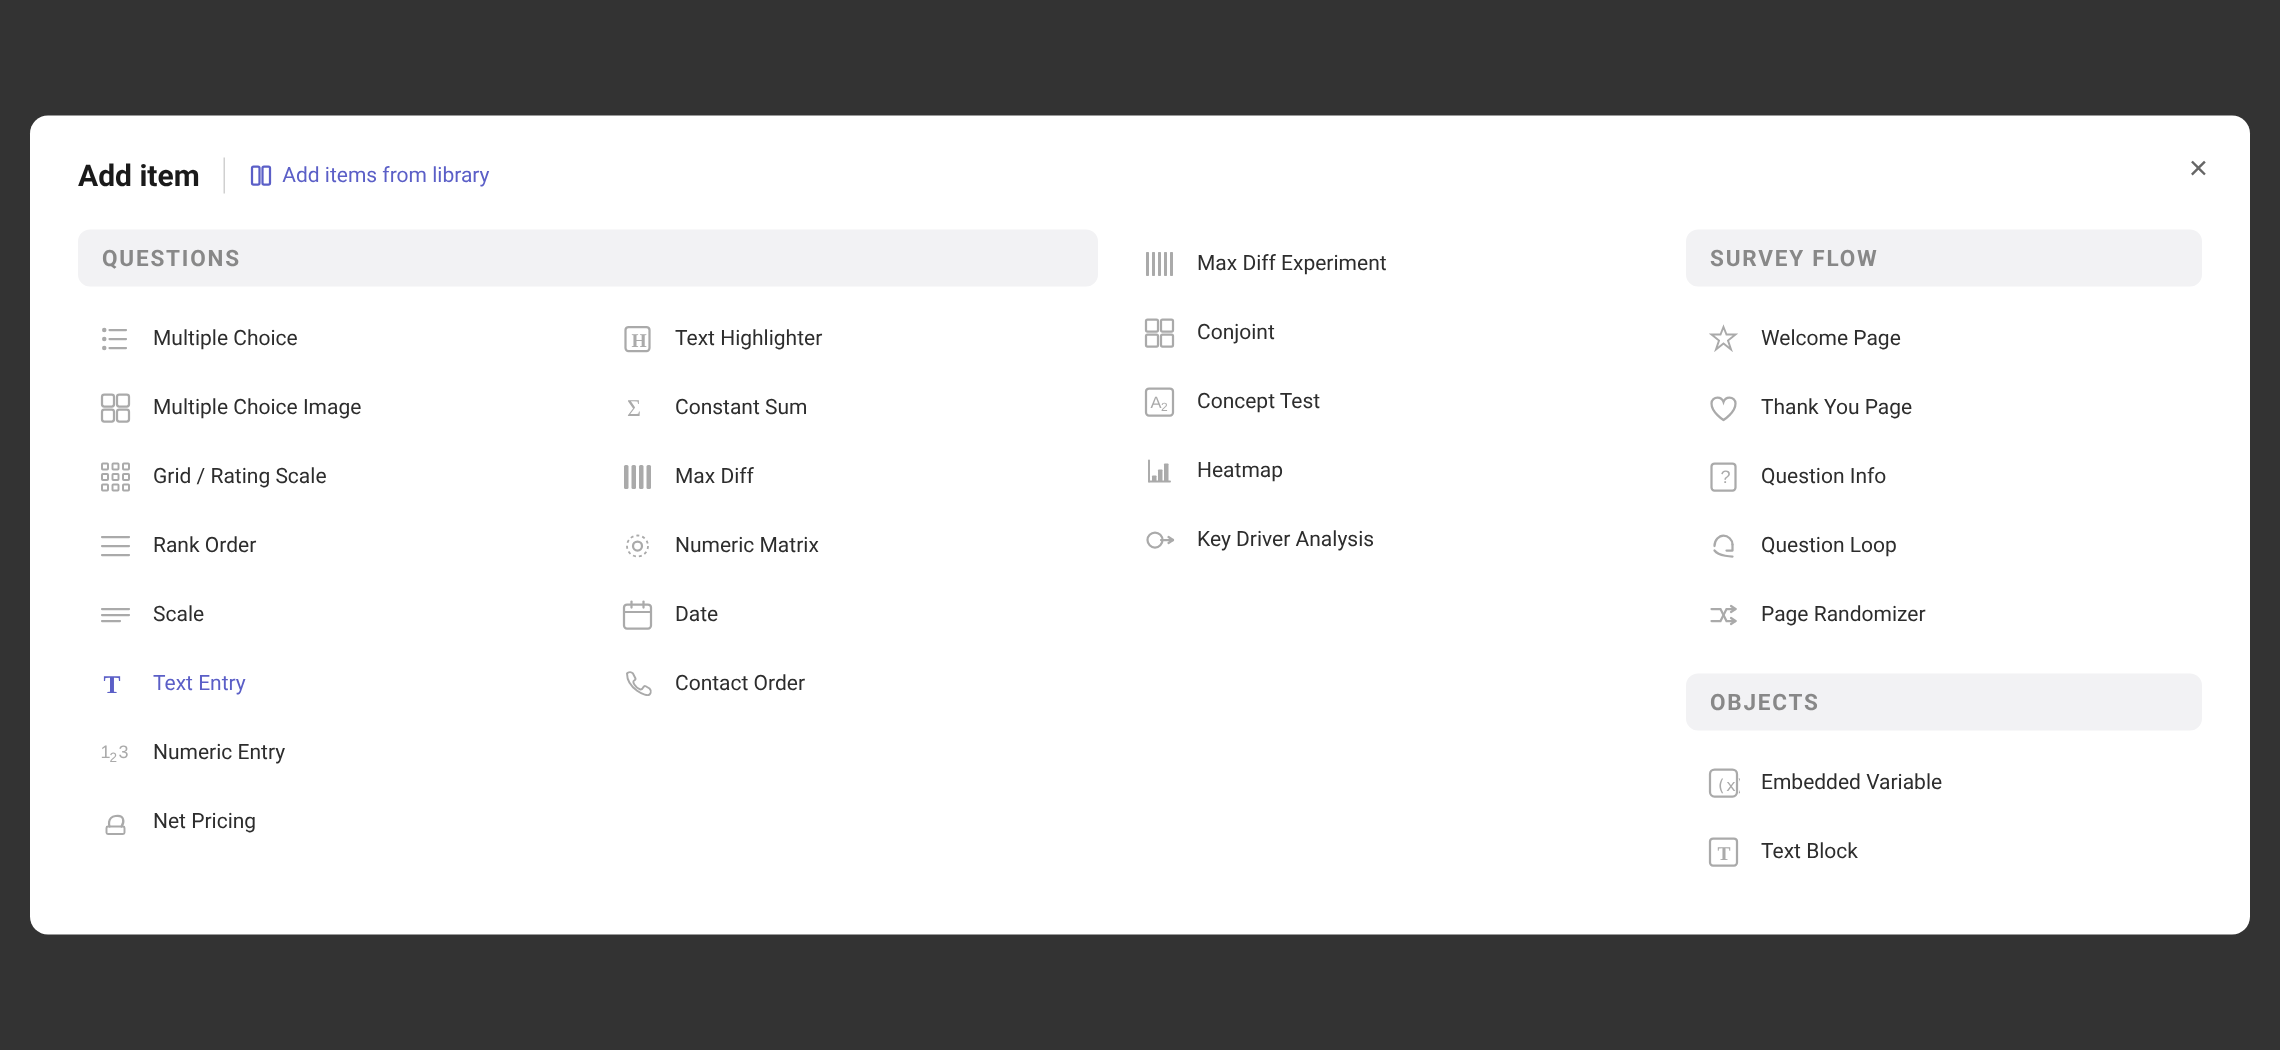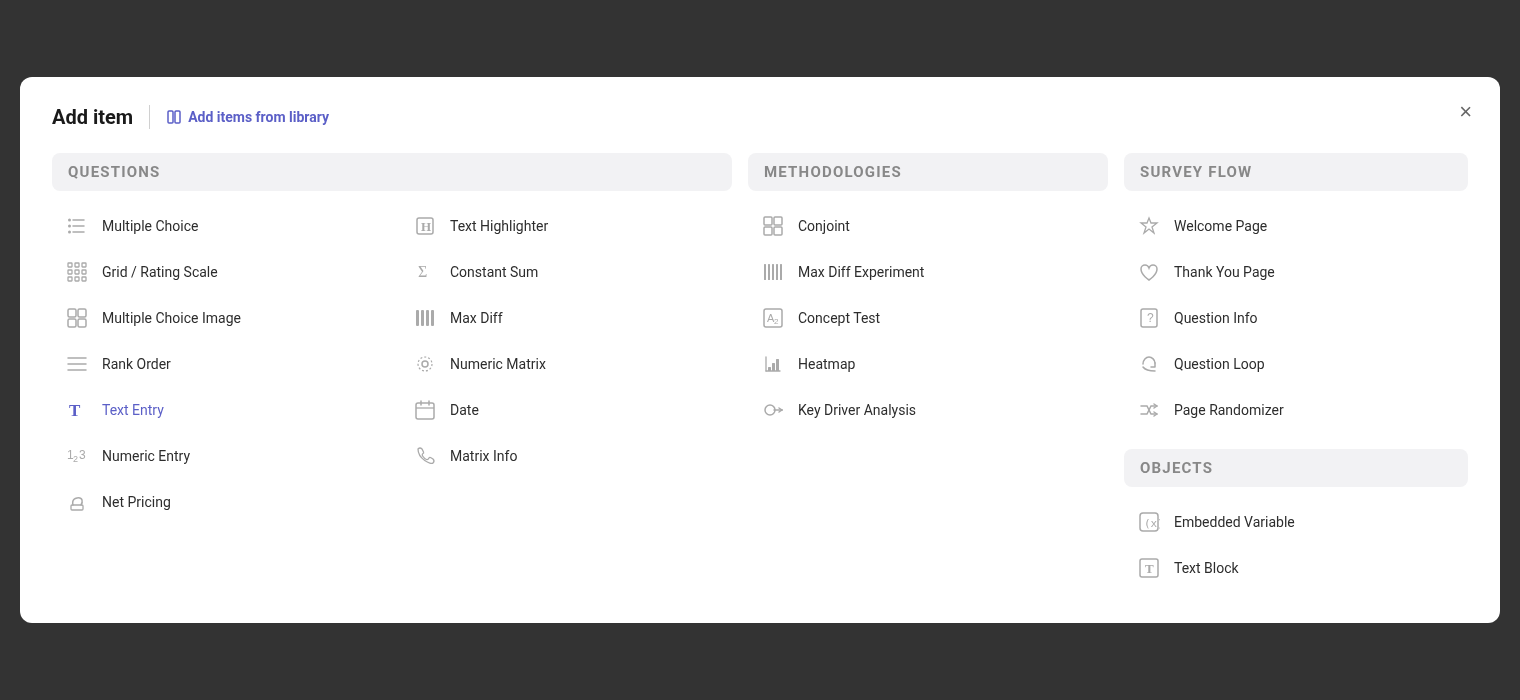--- a/index.html
+++ b/index.html
@@ -46,21 +46,21 @@
       width: 1px;
       height: 24px;
       background: #d0d0d0;
     }
     .add-from-library {
       display: flex;
       align-items: center;
       gap: 6px;
       color: #5b5fc7;
       font-size: 14px;
-      font-weight: 700;
+      font-weight: 400;
       cursor: pointer;
     }
     .close-btn {
       position: absolute;
       top: 24px;
       right: 28px;
       background: none;
       border: none;
       font-size: 22px;
       color: #666;
@@ -164,53 +164,63 @@
                     <circle cx="3.5" cy="11" r="1.5" fill="#aaa"></circle>
                     <line x1="7" y1="17" x2="18" y2="17" stroke="#aaa" stroke-width="1.5" stroke-linecap="round"></line>
                     <circle cx="3.5" cy="17" r="1.5" fill="#aaa"></circle>
                   </svg>
                 </div>
                 <span>Multiple Choice</span>
               </div>
               <div class="item">
                 <div class="item-icon">
                   <svg width="22" height="22" viewBox="0 0 22 22" fill="none">
+                    <rect x="2" y="2" width="8" height="8" rx="1.5" stroke="#aaa" stroke-width="1.5"></rect>
+                    <rect x="12" y="2" width="8" height="8" rx="1.5" stroke="#aaa" stroke-width="1.5"></rect>
+                    <rect x="2" y="12" width="8" height="8" rx="1.5" stroke="#aaa" stroke-width="1.5"></rect>
+                    <rect x="12" y="12" width="8" height="8" rx="1.5" stroke="#aaa" stroke-width="1.5"></rect>
+                  </svg>
+                </div>
+                <span>Multiple Choice Image</span>
+              </div>
+              <div class="item">
+                <div class="item-icon">
+                  <svg width="22" height="22" viewBox="0 0 22 22" fill="none">
                     <rect x="2" y="2" width="4" height="4" rx="0.5" stroke="#aaa" stroke-width="1.3"></rect>
                     <rect x="9" y="2" width="4" height="4" rx="0.5" stroke="#aaa" stroke-width="1.3"></rect>
                     <rect x="16" y="2" width="4" height="4" rx="0.5" stroke="#aaa" stroke-width="1.3"></rect>
                     <rect x="2" y="9" width="4" height="4" rx="0.5" stroke="#aaa" stroke-width="1.3"></rect>
                     <rect x="9" y="9" width="4" height="4" rx="0.5" stroke="#aaa" stroke-width="1.3"></rect>
                     <rect x="16" y="9" width="4" height="4" rx="0.5" stroke="#aaa" stroke-width="1.3"></rect>
                     <rect x="2" y="16" width="4" height="4" rx="0.5" stroke="#aaa" stroke-width="1.3"></rect>
                     <rect x="9" y="16" width="4" height="4" rx="0.5" stroke="#aaa" stroke-width="1.3"></rect>
                     <rect x="16" y="16" width="4" height="4" rx="0.5" stroke="#aaa" stroke-width="1.3"></rect>
                   </svg>
                 </div>
                 <span>Grid / Rating Scale</span>
               </div>
               <div class="item">
                 <div class="item-icon">
                   <svg width="22" height="22" viewBox="0 0 22 22" fill="none">
-                    <rect x="2" y="2" width="8" height="8" rx="1.5" stroke="#aaa" stroke-width="1.5"></rect>
-                    <rect x="12" y="2" width="8" height="8" rx="1.5" stroke="#aaa" stroke-width="1.5"></rect>
-                    <rect x="2" y="12" width="8" height="8" rx="1.5" stroke="#aaa" stroke-width="1.5"></rect>
-                    <rect x="12" y="12" width="8" height="8" rx="1.5" stroke="#aaa" stroke-width="1.5"></rect>
-                  </svg>
-                </div>
-                <span>Multiple Choice Image</span>
-              </div>
-              <div class="item">
-                <div class="item-icon">
-                  <svg width="22" height="22" viewBox="0 0 22 22" fill="none">
                     <line x1="2" y1="5" x2="20" y2="5" stroke="#aaa" stroke-width="1.5" stroke-linecap="round"></line>
                     <line x1="2" y1="11" x2="20" y2="11" stroke="#aaa" stroke-width="1.5" stroke-linecap="round"></line>
                     <line x1="2" y1="17" x2="20" y2="17" stroke="#aaa" stroke-width="1.5" stroke-linecap="round"></line>
                   </svg>
                 </div>
                 <span>Rank Order</span>
+              </div>
+              <div class="item">
+                <div class="item-icon">
+                  <svg width="22" height="22" viewBox="0 0 22 22" fill="none">
+                    <line x1="2" y1="7" x2="20" y2="7" stroke="#aaa" stroke-width="1.5" stroke-linecap="round"></line>
+                    <line x1="2" y1="11" x2="20" y2="11" stroke="#aaa" stroke-width="1.5" stroke-linecap="round"></line>
+                    <line x1="2" y1="15" x2="14" y2="15" stroke="#aaa" stroke-width="1.5" stroke-linecap="round"></line>
+                  </svg>
+                </div>
+                <span>Scale</span>
               </div>
               <div class="item active">
                 <div class="item-icon">
                   <svg width="22" height="22" viewBox="0 0 22 22" fill="none">
                     <text x="3" y="17" font-size="17" font-weight="700" fill="#5b5fc7" font-family="serif">T</text>
                   </svg>
                 </div>
                 <span>Text Entry</span>
               </div>
               <div class="item">
@@ -282,55 +292,54 @@
                   </svg>
                 </div>
                 <span>Date</span>
               </div>
               <div class="item">
                 <div class="item-icon">
                   <svg width="22" height="22" viewBox="0 0 22 22" fill="none">
                     <path d="M4 4 C4 4 6 2 8 4 L9.5 7 C9.5 7 10 8 9 8.5 C8 9 8 10 9 11.5 C10 13 11 14 12.5 14.5 C14 15 14.5 14 15 13 C15.5 12 16.5 12.5 16.5 12.5 L19 14 C21 16 19 18 19 18 C17 20 4 14 4 4Z" stroke="#aaa" stroke-width="1.3" fill="none"></path>
                   </svg>
                 </div>
-                <span>Matrix Info</span>
+                <span>Contact Order</span>
               </div>
             </div>
         </div>
       </div>
 
       <div class="col-methodologies">
-        <div class="section-header">METHODOLOGIES</div>
         <div class="items-list">
         <div class="item">
-              <div class="item-icon">
-                <svg width="22" height="22" viewBox="0 0 22 22" fill="none">
-                  <rect x="2" y="2" width="8" height="8" rx="1" stroke="#aaa" stroke-width="1.5" fill="none"></rect>
-                  <rect x="12" y="2" width="8" height="8" rx="1" stroke="#aaa" stroke-width="1.5" fill="none"></rect>
-                  <rect x="2" y="12" width="8" height="8" rx="1" stroke="#aaa" stroke-width="1.5" fill="none"></rect>
-                  <rect x="12" y="12" width="8" height="8" rx="1" stroke="#aaa" stroke-width="1.5" fill="none"></rect>
-                </svg>
-              </div>
-              <span>Conjoint</span>
-            </div>
-            <div class="item">
               <div class="item-icon">
                 <svg width="22" height="22" viewBox="0 0 22 22" fill="none">
                   <rect x="2" y="3" width="2" height="16" rx="0.5" fill="#aaa"></rect>
                   <rect x="6" y="3" width="2" height="16" rx="0.5" fill="#aaa"></rect>
                   <rect x="10" y="3" width="2" height="16" rx="0.5" fill="#aaa"></rect>
                   <rect x="14" y="3" width="2" height="16" rx="0.5" fill="#aaa"></rect>
                   <rect x="18" y="3" width="2" height="16" rx="0.5" fill="#aaa"></rect>
                 </svg>
               </div>
               <span>Max Diff Experiment</span>
             </div>
             <div class="item">
               <div class="item-icon">
                 <svg width="22" height="22" viewBox="0 0 22 22" fill="none">
+                  <rect x="2" y="2" width="8" height="8" rx="1" stroke="#aaa" stroke-width="1.5" fill="none"></rect>
+                  <rect x="12" y="2" width="8" height="8" rx="1" stroke="#aaa" stroke-width="1.5" fill="none"></rect>
+                  <rect x="2" y="12" width="8" height="8" rx="1" stroke="#aaa" stroke-width="1.5" fill="none"></rect>
+                  <rect x="12" y="12" width="8" height="8" rx="1" stroke="#aaa" stroke-width="1.5" fill="none"></rect>
+                </svg>
+              </div>
+              <span>Conjoint</span>
+            </div>
+            <div class="item">
+              <div class="item-icon">
+                <svg width="22" height="22" viewBox="0 0 22 22" fill="none">
                   <rect x="2" y="2" width="18" height="18" rx="2" stroke="#aaa" stroke-width="1.5" fill="none"></rect>
                   <text x="5" y="15" font-size="11" fill="#aaa" font-family="sans-serif">A</text>
                   <text x="12" y="17" font-size="8" fill="#aaa" font-family="sans-serif">2</text>
                 </svg>
               </div>
               <span>Concept Test</span>
             </div>
             <div class="item">
               <div class="item-icon">
                 <svg width="22" height="22" viewBox="0 0 22 22" fill="none">

